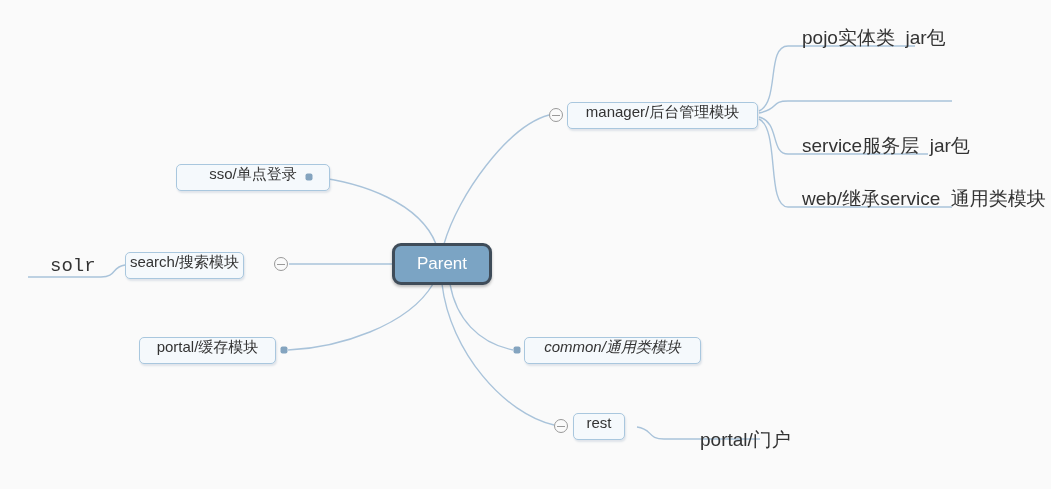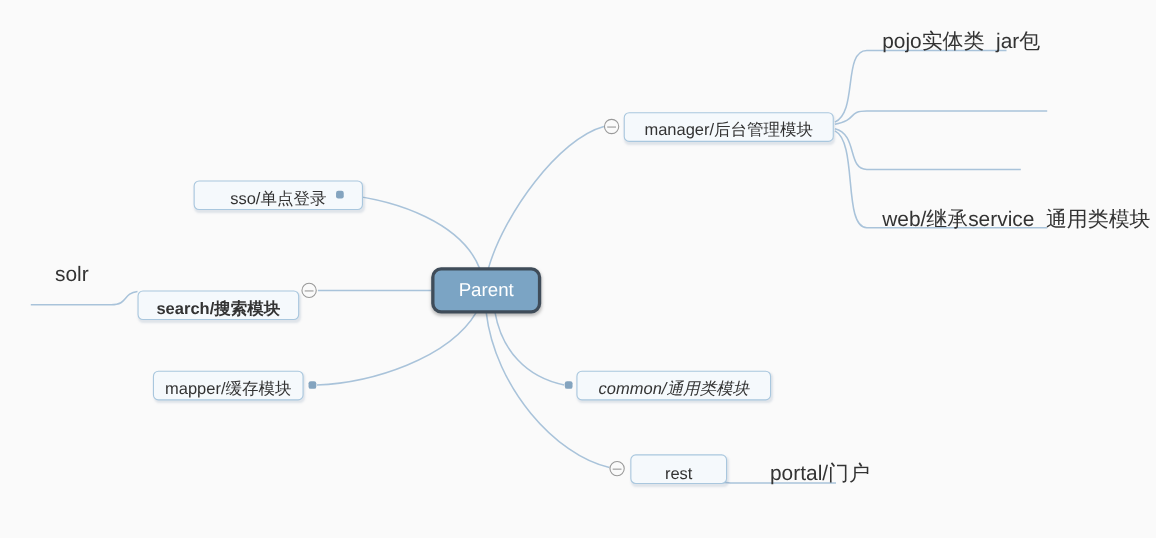--- a/index.html
+++ b/index.html
@@ -32,21 +32,21 @@
   }
   .edge {
     stroke: var(--edge-color);
     stroke-width: 1.4;
     fill: none;
   }
   .node {
     position: absolute;
     box-sizing: border-box;
     display: flex;
-    align-items: flex-end;
+    align-items: flex-start;
     justify-content: center;
     height: 27px;
     background: var(--node-fill);
     border: 1px solid var(--node-border);
     border-radius: 5px;
     color: var(--text-color);
     font-size: 15px;
     white-space: pre;
     box-shadow: 1px 2px 2px rgba(100,130,160,0.18);
     cursor: default;
@@ -62,37 +62,37 @@
     background: var(--root-fill);
     border: 3px solid var(--root-border);
     border-radius: 9px;
     color: #ffffff;
     font-size: 17px;
     box-shadow: 0 2px 3px rgba(0,0,0,0.25);
     cursor: default;
   }
   .n-manager { left: 567px; top: 102px; width: 191px; }
   .n-sso     { left: 176px; top: 164px; width: 154px; }
-  .n-search  { left: 125px; top: 264px; width: 147px; font-weight: bold; }
+  .n-search  { left: 125px; top: 252px; width: 119px; }
   .n-redis   { left: 139px; top: 337px; width: 137px; }
   .n-common  { left: 524px; top: 337px; width: 177px; font-style: italic; }
-  .n-rest    { left: 573px; top: 413px; width: 88px;  }
+  .n-rest    { left: 573px; top: 413px; width: 52px;  }
   .leaf {
     position: absolute;
     font-size: 19px;
     color: var(--text-color);
     white-space: pre;
     cursor: default;
   }
   .l-pojo    { left: 802px; top: 25px;  }
   .l-mapper  { left: 802px; top: 80px;  }
   .l-service { left: 802px; top: 133px; }
   .l-web     { left: 802px; top: 186px; }
-  .l-solr    { left: 50px;  top: 239px; }
-  .l-portal  { left: 682px; top: 417px; padding-left: 18px; }
+  .l-solr    { left: 50px;  top: 255px; font-family: Liberation Mono, monospace; }
+  .l-portal  { left: 682px; top: 427px; padding-left: 18px; }
   .collapse {
     position: absolute;
     box-sizing: border-box;
     width: 14px; height: 14px;
     border: 1px solid var(--icon-color);
     border-radius: 50%;
     background: var(--bg);
     transform: translate(-50%, -50%);
     cursor: pointer;
   }
@@ -149,30 +149,31 @@
   <div class="node n-manager">
     <span>manager/后台管理模块</span>
   </div>
   <div class="node n-sso">
     <span>sso/单点登录</span>
   </div>
   <div class="node n-search">
     <span>search/搜索模块</span>
   </div>
   <div class="node n-redis">
-    <span>mapper/缓存模块</span>
+    <span>portal/缓存模块</span>
   </div>
   <div class="node n-common">
     <span>common/通用类模块</span>
   </div>
   <div class="node n-rest">
     <span>rest</span>
   </div>
 
   <div class="leaf l-pojo">pojo实体类  jar包</div>
+  <div class="leaf l-service">service服务层  jar包</div>
   <div class="leaf l-web">web/继承service  通用类模块</div>
   <div class="leaf l-solr">solr</div>
   <div class="leaf l-portal">portal/门户</div>
 
   <div class="collapse c-manager" title=""></div>
   <div class="collapse c-search" title=""></div>
   <div class="collapse c-rest" title=""></div>
 
   <div class="dot d-sso"></div>
   <div class="dot d-redis"></div>

